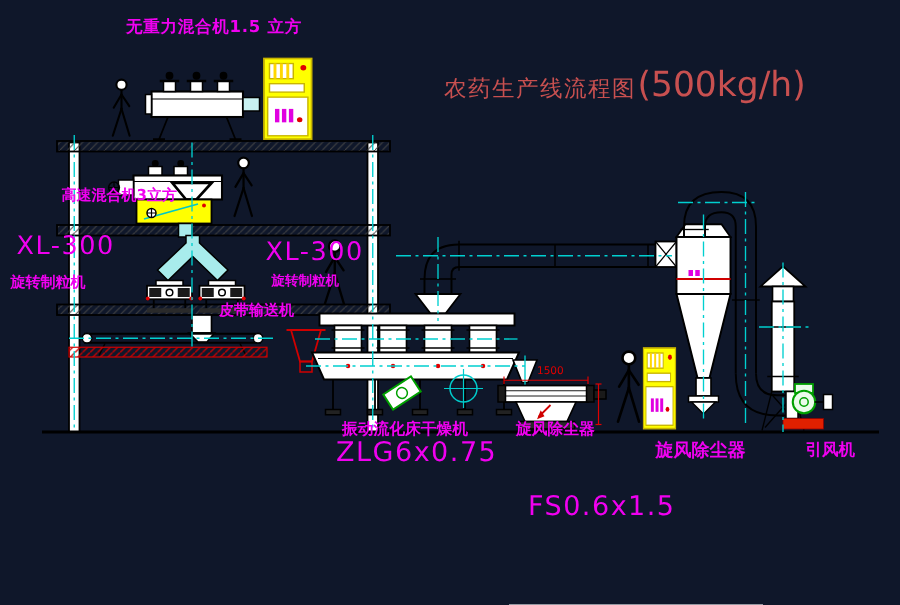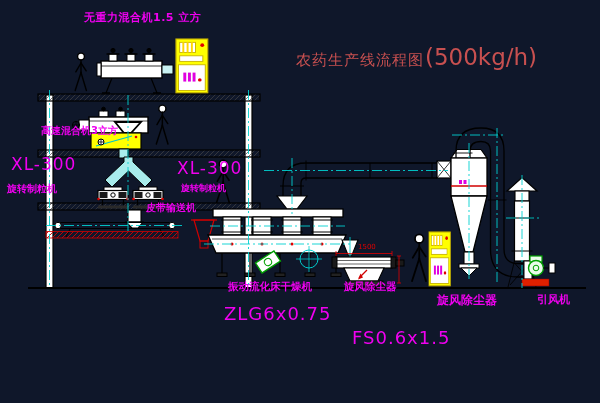--- a/index.html
+++ b/index.html
@@ -276,21 +276,21 @@
 
   <div class="lbl model" style="left:11px;top:156px;font-size:17px;">XL-300</div>
   <div class="lbl bold" style="left:7px;top:184px;font-size:10px;">旋转制粒机</div>
 
   <div class="lbl model" style="left:177px;top:160px;font-size:17px;">XL-300</div>
   <div class="lbl bold" style="left:181px;top:184px;font-size:9px;">旋转制粒机</div>
 
   <div class="lbl bold" style="left:146px;top:203px;font-size:10px;">皮带输送机</div>
 
   <div class="lbl bold" style="left:228px;top:281px;font-size:10.5px;">振动流化床干燥机</div>
-  <div class="lbl model" style="left:224px;top:293px;font-size:18px;margin-top:12px;">ZLG6x0.75</div>
+  <div class="lbl model" style="left:224px;top:293px;font-size:18px;">ZLG6x0.75</div>
 
   <div class="lbl bold" style="left:344px;top:281px;font-size:10.5px;">旋风除尘器</div>
   <div class="lbl model" style="left:352px;top:293px;font-size:18px;margin-top:36px;">FS0.6x1.5</div>
 
   <div class="lbl red" style="left:358px;top:244px;font-size:7px;">1500</div>
 
   <div class="lbl bold" style="left:437px;top:294px;font-size:12px;">旋风除尘器</div>
   <div class="lbl bold" style="left:537px;top:294px;font-size:11px;">引风机</div>
 </div>
 

